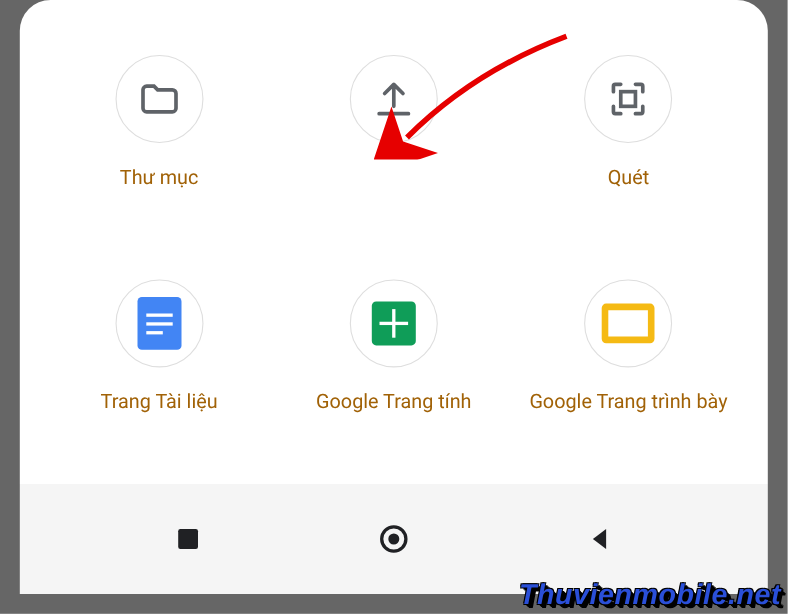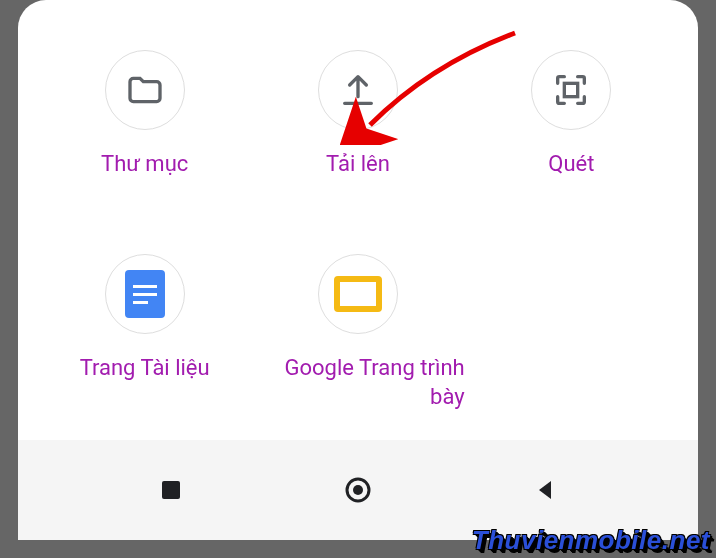--- a/index.html
+++ b/index.html
@@ -38,23 +38,23 @@
     width: 80px;
     height: 80px;
     border-radius: 50%;
     border: 1px solid #dedede;
     display: flex;
     align-items: center;
     justify-content: center;
     color: #5f6368;
   }
   .label {
-    font-size: 22px;
-    color: #a21caf;
-    text-align: right;
+    font-size: 18px;
+    color: #a16207;
+    text-align: left;
     line-height: 1.3;
     min-height: 56px;
   }
   .navbar {
     position: absolute;
     left: 18px;
     right: 18px;
     top: 440px;
     height: 100px;
     background: #f5f5f5;
@@ -112,21 +112,20 @@
       </div>
       <div class="label">Thư mục</div>
     </div>
 
     <div class="item">
       <div class="circle">
         <svg width="40" height="40" viewBox="0 0 24 24" fill="none" stroke="#5f6368" stroke-width="2">
           <path d="M12 16V4M12 4l-5 5M12 4l5 5M4 20h16" stroke-linecap="round" stroke-linejoin="round"></path>
         </svg>
       </div>
-      <div class="label">Tải lên</div>
     </div>
 
     <div class="item">
       <div class="circle">
         <svg width="40" height="40" viewBox="0 0 24 24" fill="none" stroke="#5f6368" stroke-width="2">
           <path d="M4 8V5a1 1 0 0 1 1-1h3M20 8V5a1 1 0 0 0-1-1h-3M4 16v3a1 1 0 0 0 1 1h3M20 16v3a1 1 0 0 1-1 1h-3" stroke-linecap="round"></path>
           <rect x="8" y="8" width="8" height="8" stroke-width="2"></rect>
         </svg>
       </div>
       <div class="label">Quét</div>
@@ -136,20 +135,26 @@
       <div class="circle">
         <div class="doc-icon">
             <span></span>
             <span></span>
             <span></span>
           </div>
       </div>
       <div class="label">Trang Tài liệu</div>
     </div>
 
+    <div class="item">
+      <div class="circle">
+        <div class="sheet-icon"></div>
+      </div>
+      <div class="label">Google Trang tính</div>
+    </div>
 
     <div class="item">
       <div class="circle">
         <div class="slide-icon"></div>
       </div>
       <div class="label">Google Trang trình bày</div>
     </div>
 
   </div>
 </div>

